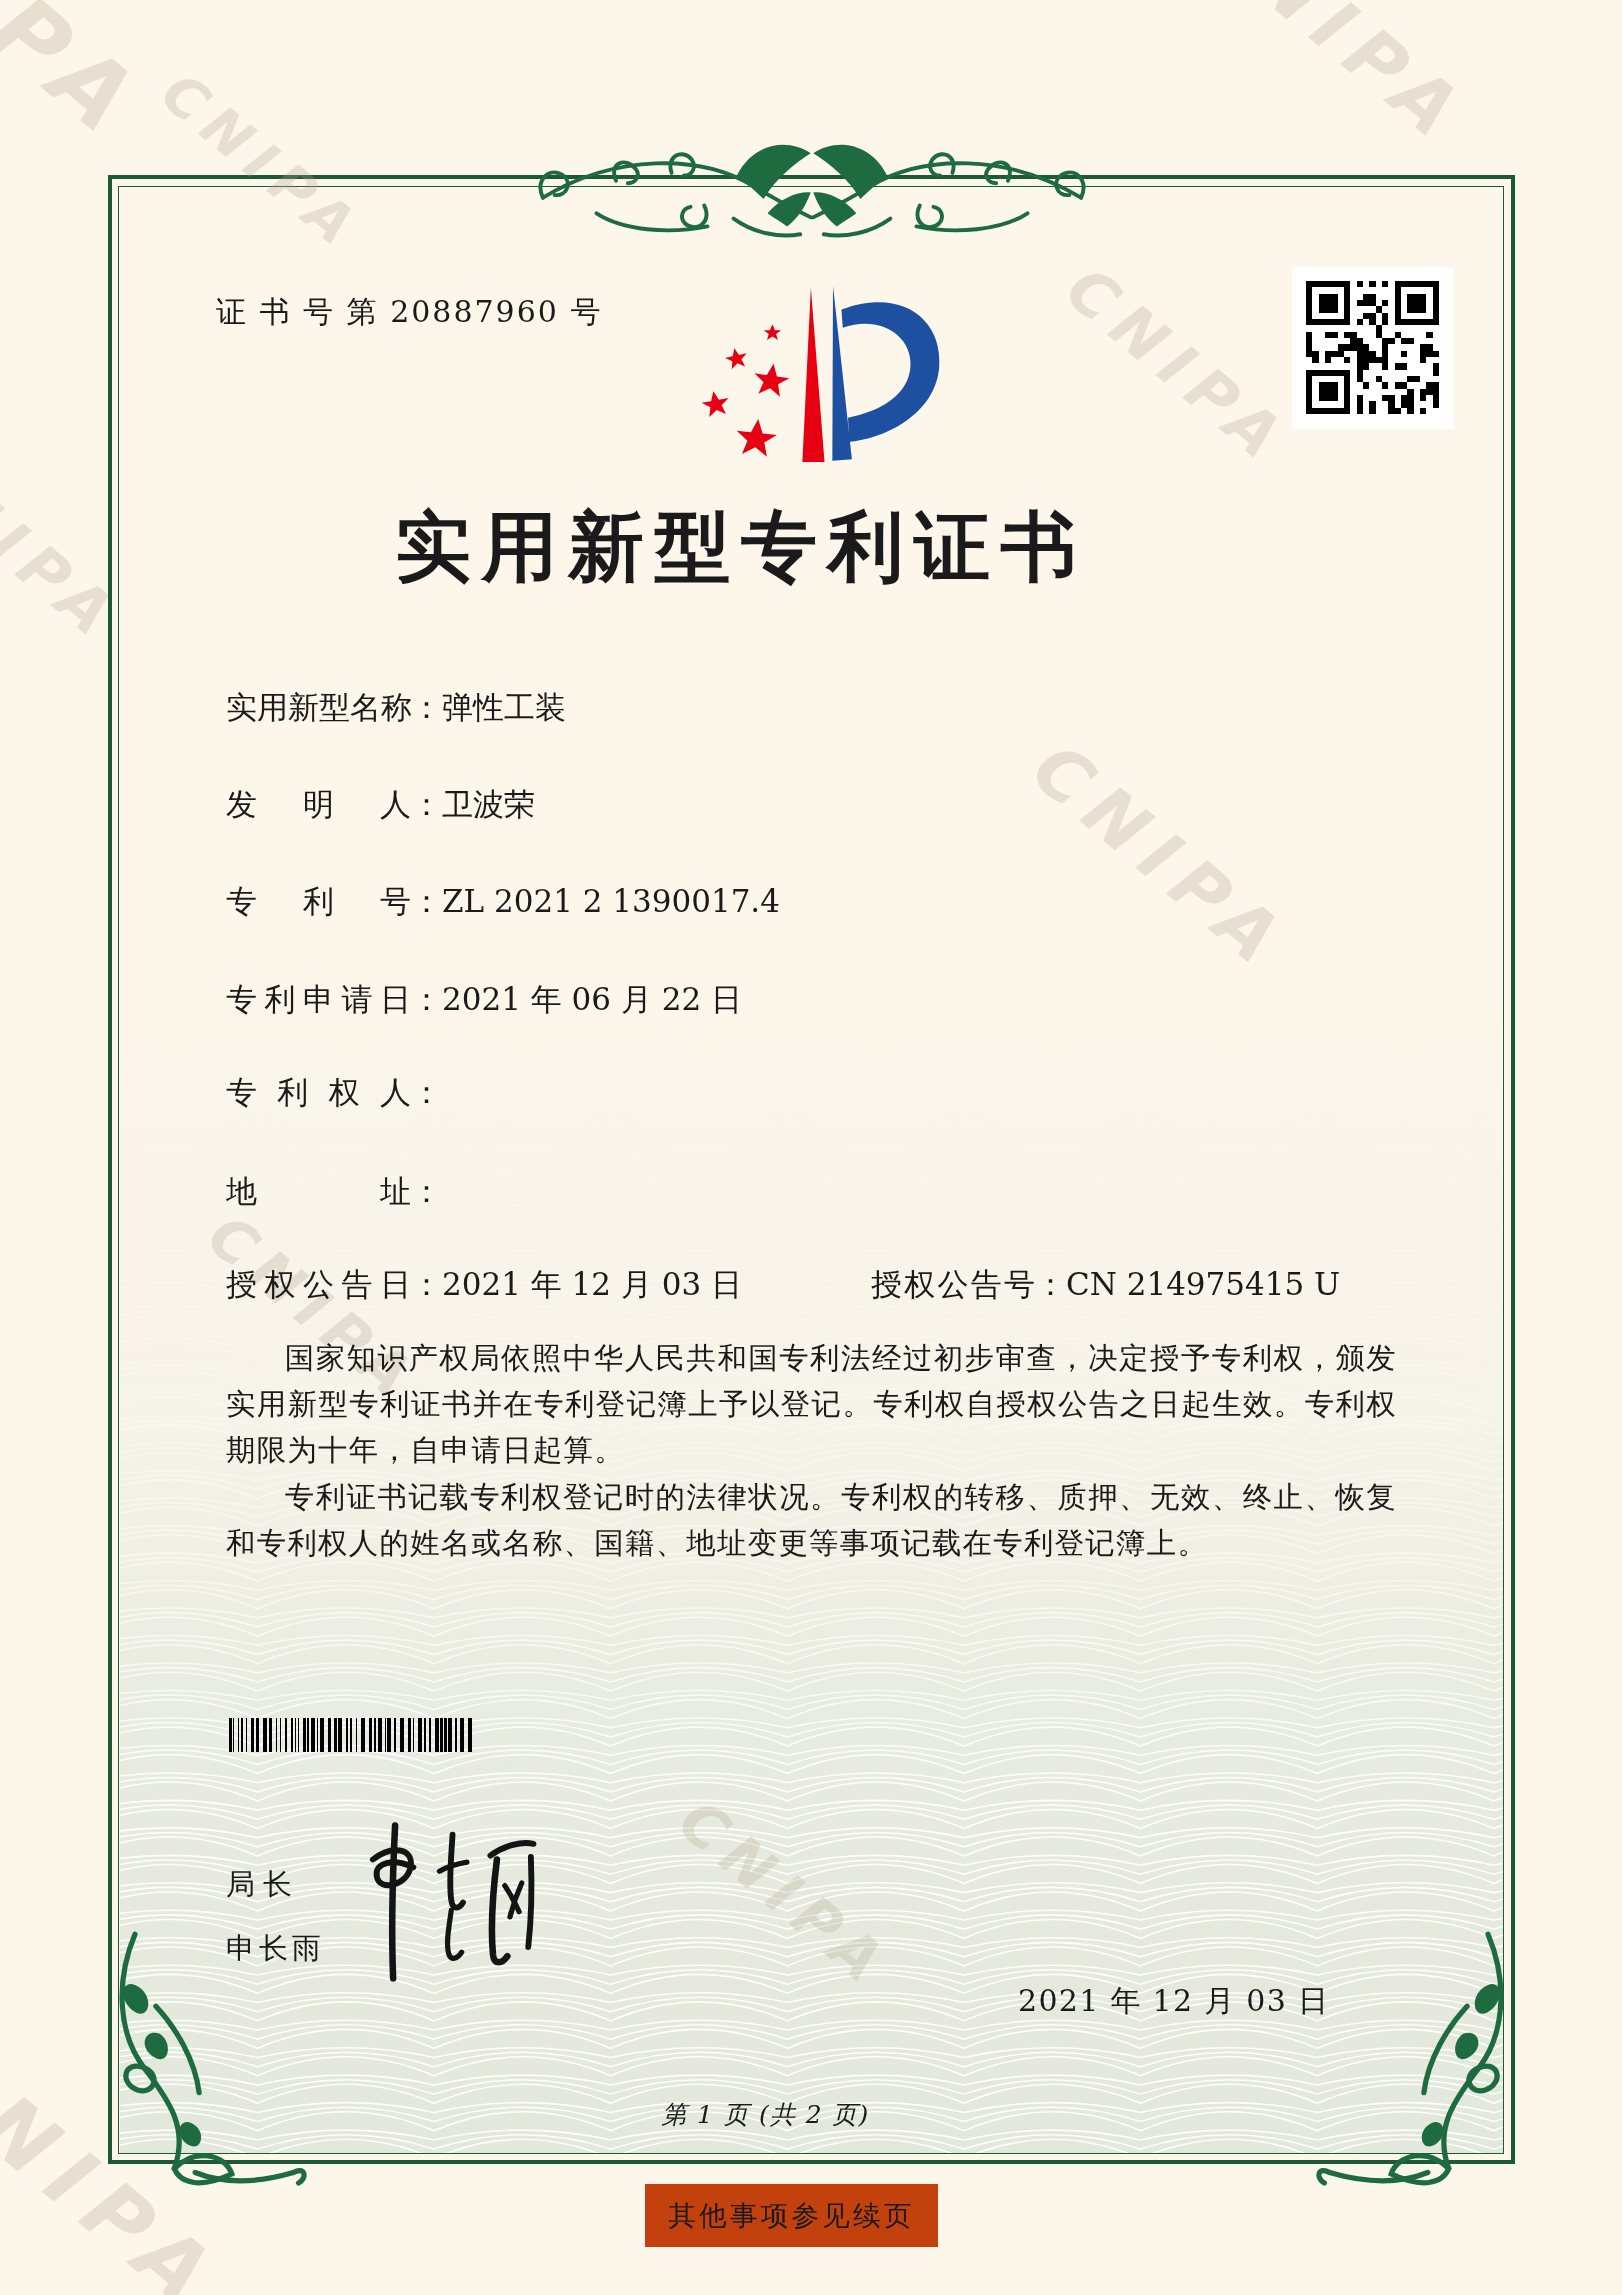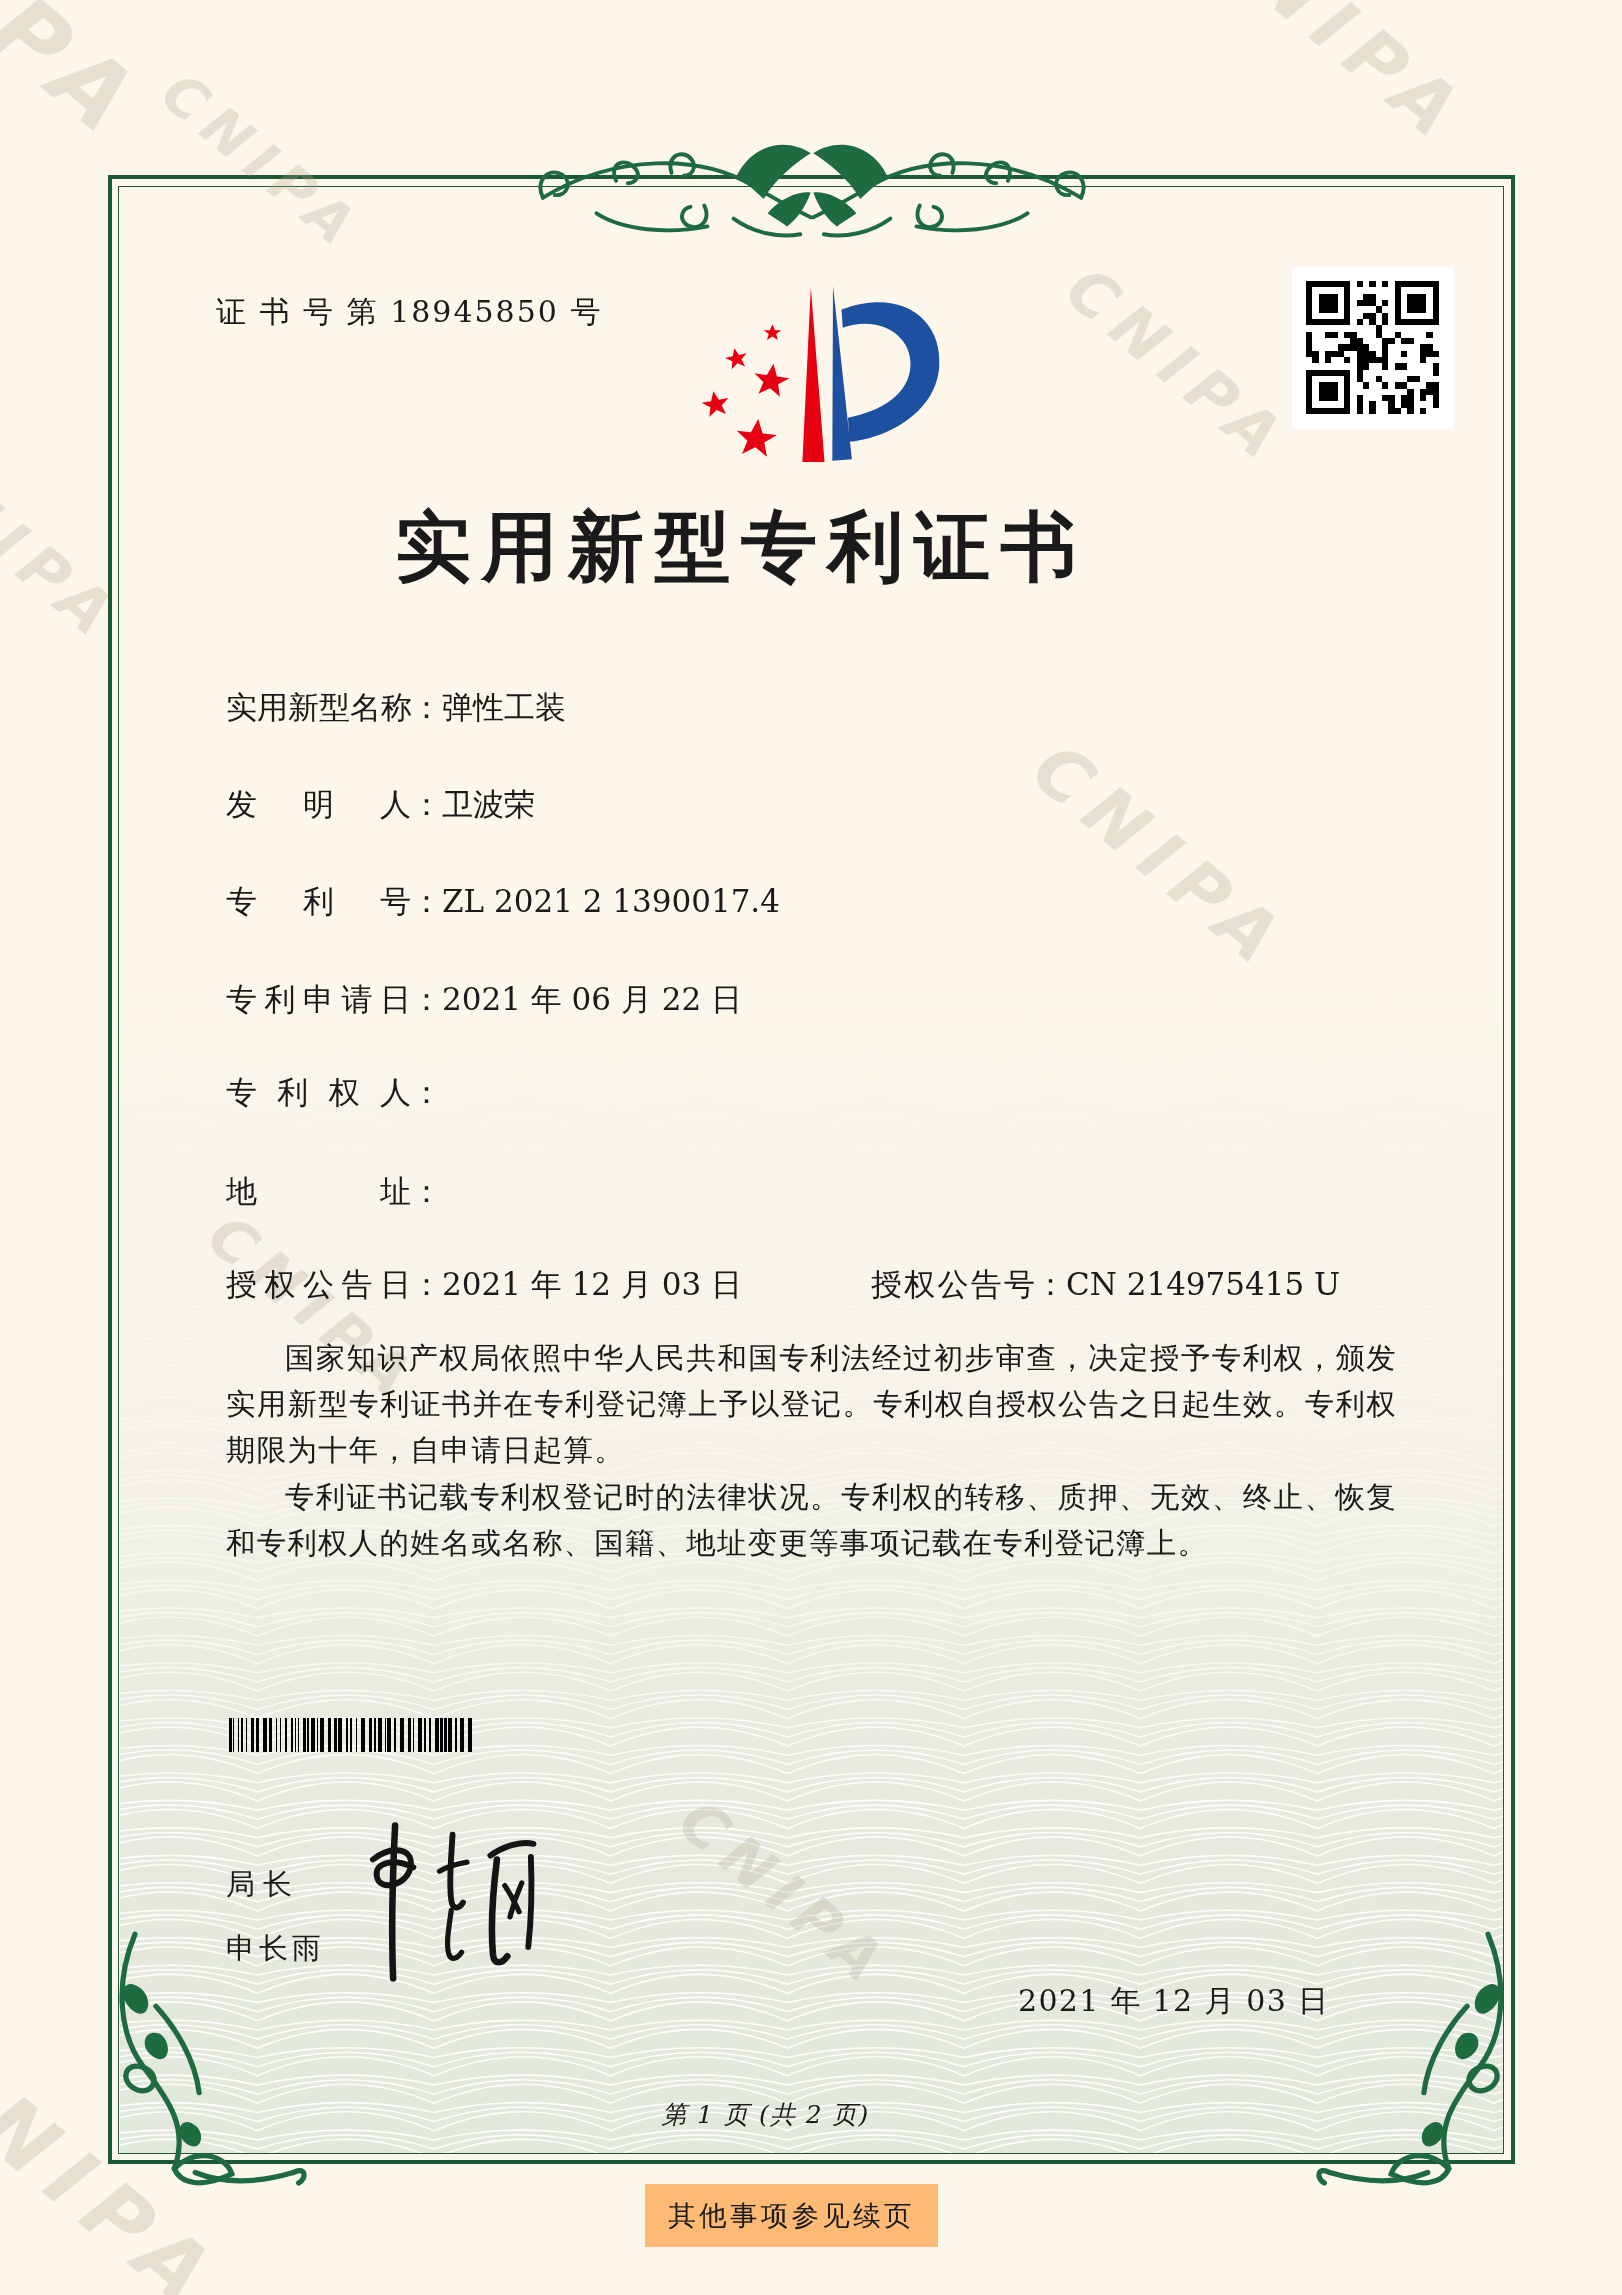--- a/index.html
+++ b/index.html
@@ -60,21 +60,21 @@
 
   
   #director-title{left:226px;top:1865px;font-size:29px;letter-spacing:7.9px;z-index:3;}
   #director-name{left:226px;top:1929px;font-size:29px;letter-spacing:3.9px;z-index:3;}
   #signature{left:353px;top:1819px;width:203px;height:173px;z-index:3;}
   #issue-date{left:1018px;top:1981px;font-size:30px;letter-spacing:1.3px;z-index:3;}
 
   
   #page-info{left:628px;top:2098px;width:275px;text-align:center;font-size:25px;
     letter-spacing:1.3px;z-index:3;font-style:italic;}
-  #note-box{left:645px;top:2184px;width:293px;height:63px;background:#fdba74;
+  #note-box{left:645px;top:2184px;width:293px;height:63px;background:#c2410c;
     display:flex;align-items:center;justify-content:center;z-index:3;}
   #note-box span{font-size:27.5px;letter-spacing:3.3px;}
 
   .orn{z-index:2;}
 </style>
 </head>
 <body>
 
 <div class="abs" id="wave-band">
   <svg id="wave-svg" viewBox="0 0 2114 1790" preserveAspectRatio="none" aria-hidden="true">
@@ -120,21 +120,21 @@
     <path d="M118,366 C150,334 196,344 206,374 C160,396 128,390 118,366"></path>
     <path d="M150,372 C200,392 252,386 300,372"></path>
     <path d="M300,372 C318,362 322,380 308,388"></path>
     <path fill="#1E6B40" stroke="none" d="M66,90 C36,68 30,112 60,128 C80,136 86,106 66,90 Z"></path>
     <path fill="#1E6B40" stroke="none" d="M96,160 C70,150 62,186 92,198 C112,204 114,172 96,160 Z"></path>
     <path fill="#1E6B40" stroke="none" d="M150,300 C128,282 114,314 140,330 C160,340 166,312 150,300 Z"></path>
     <path d="M90,118 C120,150 150,200 156,250"></path>
   </g>
 </svg>
 
-<div class="abs" id="cert-number">证 书 号 第 18945850 号</div>
+<div class="abs" id="cert-number">证 书 号 第 20887960 号</div>
 
 <svg class="abs" id="logo" viewBox="0 0 420 370">
   <g fill="#E60012">
     <path transform="translate(150,132) scale(1.35)" d="M0,-10 L2.9,-3.1 10,-3.1 4.2,1.2 6.2,8.1 0,4 -6.2,8.1 -4.2,1.2 -10,-3.1 -2.9,-3.1 Z"></path>
     <path transform="translate(95,172) scale(1.7) rotate(-12)" d="M0,-10 L2.9,-3.1 10,-3.1 4.2,1.2 6.2,8.1 0,4 -6.2,8.1 -4.2,1.2 -10,-3.1 -2.9,-3.1 Z"></path>
     <path transform="translate(148,206) scale(2.7) rotate(8)" d="M0,-10 L2.9,-3.1 10,-3.1 4.2,1.2 6.2,8.1 0,4 -6.2,8.1 -4.2,1.2 -10,-3.1 -2.9,-3.1 Z"></path>
     <path transform="translate(63,242) scale(2.1) rotate(-10)" d="M0,-10 L2.9,-3.1 10,-3.1 4.2,1.2 6.2,8.1 0,4 -6.2,8.1 -4.2,1.2 -10,-3.1 -2.9,-3.1 Z"></path>
     <path transform="translate(125,295) scale(3.1) rotate(6)" d="M0,-10 L2.9,-3.1 10,-3.1 4.2,1.2 6.2,8.1 0,4 -6.2,8.1 -4.2,1.2 -10,-3.1 -2.9,-3.1 Z"></path>
   </g>
   <path fill="#E60012" d="M209,62 L230,330 L196,330 Z"></path>

